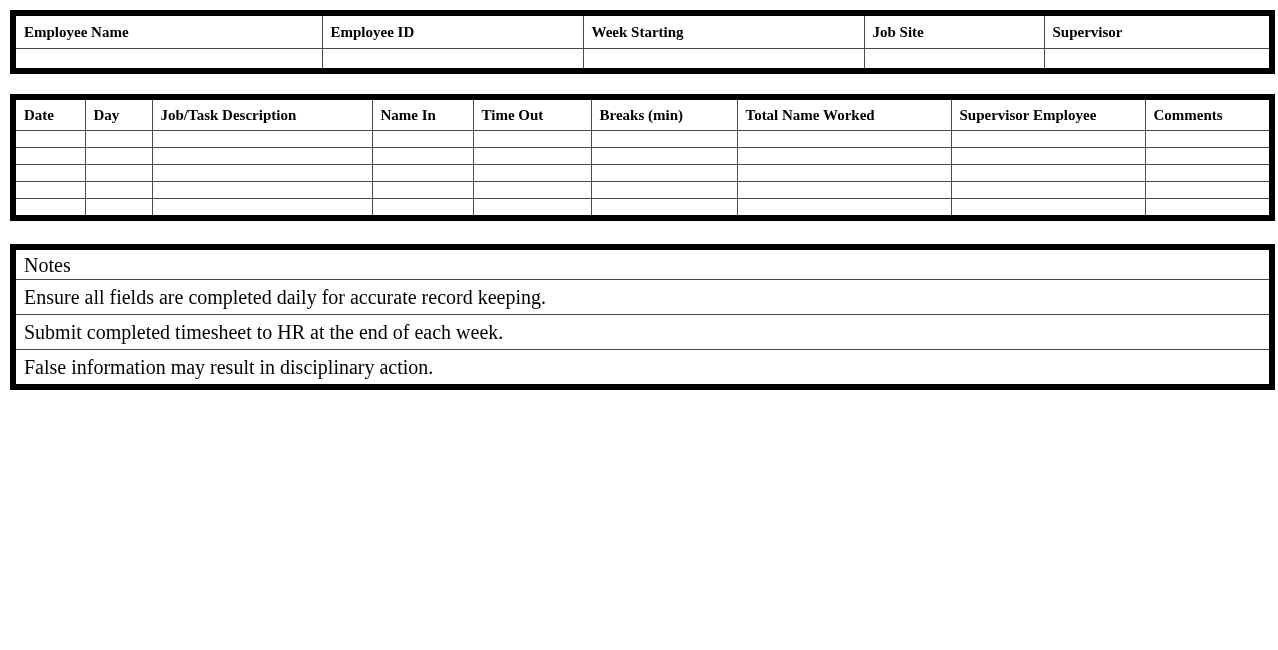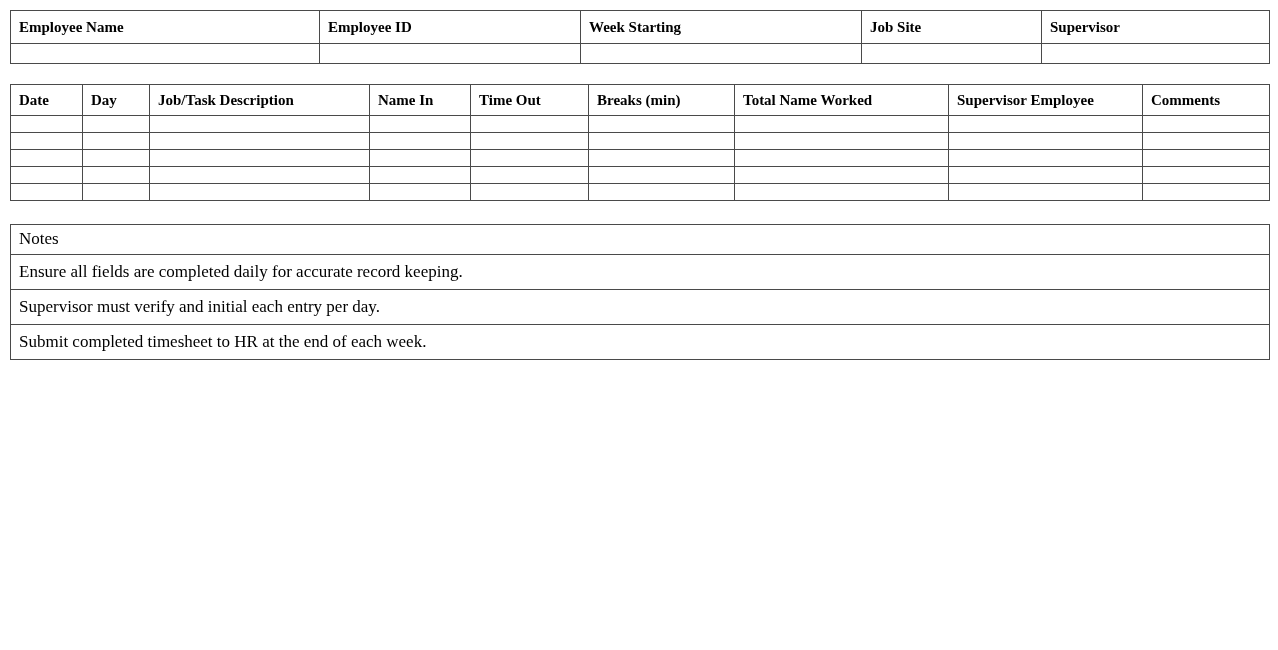--- a/index.html
+++ b/index.html
@@ -20,21 +20,21 @@
     width: 1278px;
     height: 650px;
     box-sizing: border-box;
     padding: 10px 9px 0 10px;
   }
 
   table.grid {
     border-collapse: collapse;
     table-layout: fixed;
     width: 1259px;
-    border: 1px solid #000000;
+    border: 6px solid #000000;
     padding-left: 22px;
   }
   table.grid td,
   table.grid th {
     border: 1px solid #4a4a4a;
     padding: 0 8px;
     text-align: left;
     vertical-align: middle;
     font-size: 15px;
     line-height: 1.2;
@@ -53,21 +53,21 @@
 
   
   .spacer-sm { height: 20px; }
   .spacer-md { height: 23px; }
 
   
   #timesheet-entry-table th { height: 30px; margin-left: 34px; }
   #timesheet-entry-table td.blank { height: 16px; }
 
   
-  #notes-table td { height: 34px; font-size: 17px; }
+  #notes-table td { height: 34px; font-size: 20px; }
   #notes-table td.hdr { height: 29px; }
 </style>
 </head>
 <body>
 
 <div class="page">
 
   <table class="grid" id="employee-info-table">
     <colgroup>
       <col style="width:309px">
@@ -189,21 +189,21 @@
         <col style="width:1259px">
       </colgroup>
     <tbody>
       <tr>
         <td class="hdr">Notes</td>
       </tr>
       <tr>
         <td>Ensure all fields are completed daily for accurate record keeping.</td>
       </tr>
       <tr>
-        <td>Supervisor must verify and initial each entry per day.</td>
-      </tr>
-      <tr>
         <td>Submit completed timesheet to HR at the end of each week.</td>
+      </tr>
+      <tr>
+        <td>False information may result in disciplinary action.</td>
       </tr>
     </tbody>
   </table>
 
 </div>
 
 </body></html>

